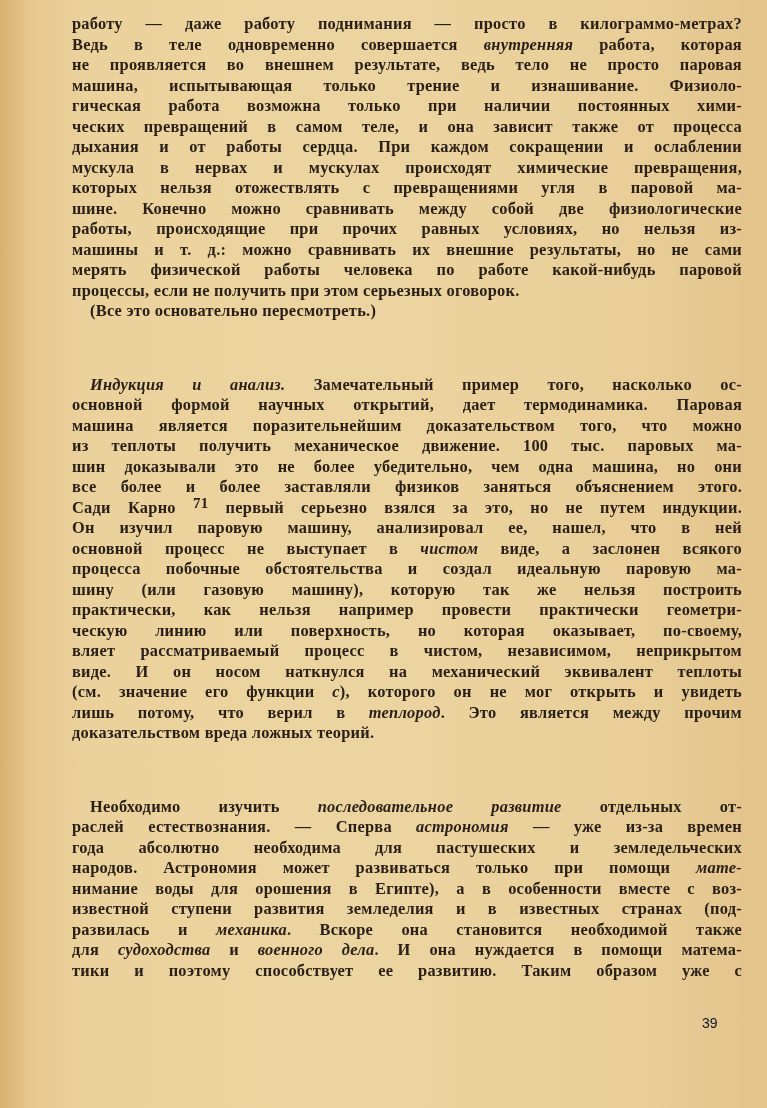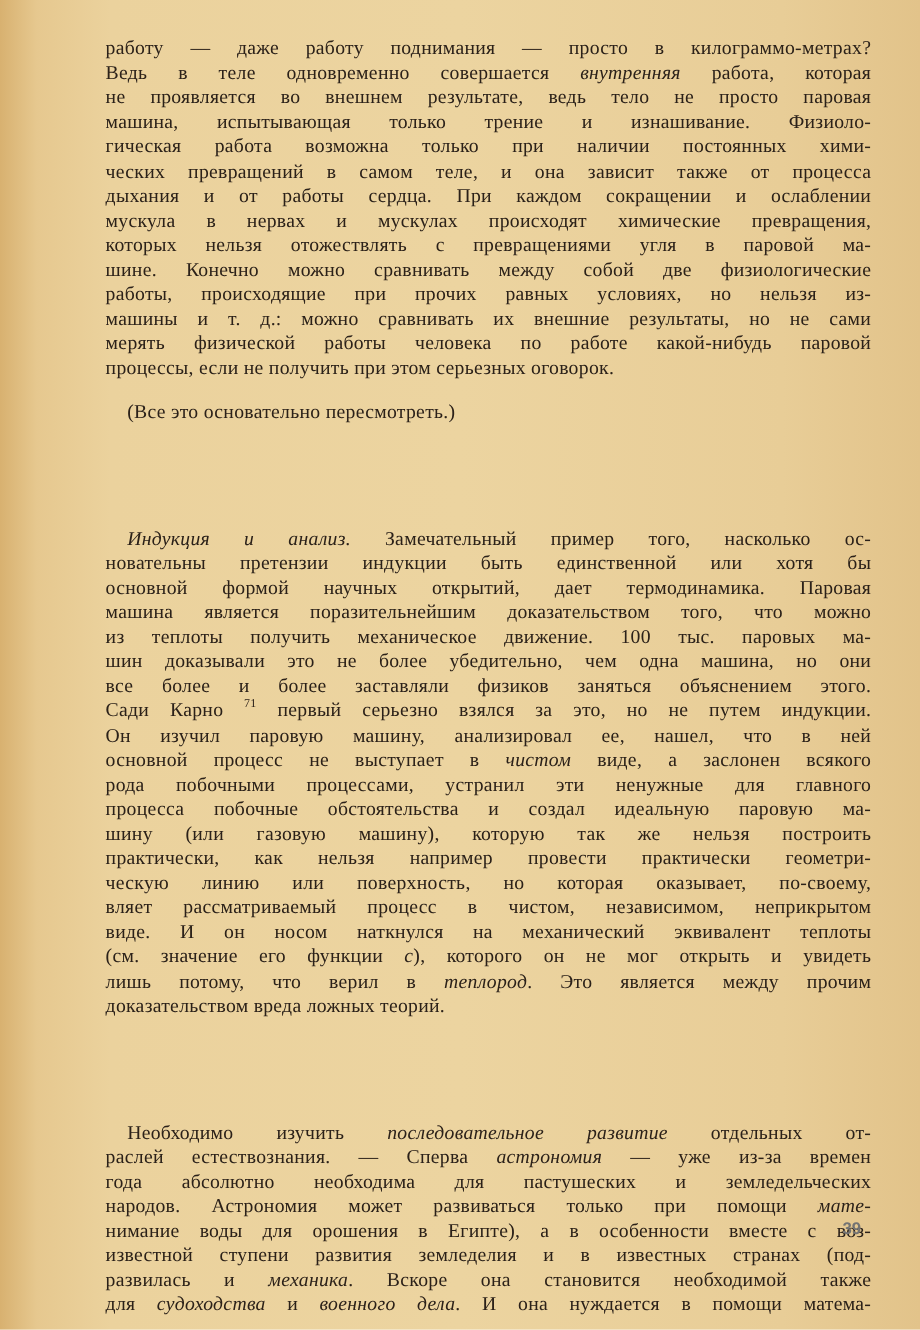--- a/index.html
+++ b/index.html
@@ -10,29 +10,29 @@
   }
   .page {
     position: absolute; left: 72px; top: 14px; width: 670px;
     font-family: "Liberation Serif", "DejaVu Serif", serif;
     font-size: 16.4px; line-height: 20.5px; color: #2b2119;
     text-align: justify; letter-spacing: 0.25px;
   }
   .line { display: block; white-space: nowrap; text-align-last: justify; height: 20.5px; }
   .line.last { text-align-last: left; }
   .line.indent { padding-left: 18px; }
-  .para { margin: 16px; }
+  .para { margin: 0; font-weight: bold; }
   .gap1 { height: 53px; }
   .gap2 { height: 53px; }
   em { font-style: italic; }
-  sup { font-size: 10px; vertical-align: top; line-height: 10px; }
+  sup { font-size: 15px; vertical-align: top; line-height: 10px; }
   .page-number {
     position: absolute; left: 702px; top: 1015px;
-    font-family: "Liberation Sans", "DejaVu Sans", sans-serif; font-weight: bold;
-    font-size: 14px; color: #737373;
+    font-family: "Liberation Sans", "DejaVu Sans", sans-serif; font-weight: normal;
+    font-size: 14px; color: #0f172a;
   }
 </style>
 </head>
 <body>
 
 <div class="page">
   <div class="para" id="p1">
       <span class="line">работу — даже работу поднимания — просто в килограммо-метрах?</span>
       <span class="line">Ведь в теле одновременно совершается <em>внутренняя</em> работа, которая</span>
       <span class="line">не проявляется во внешнем результате, ведь тело не просто паровая</span>
@@ -47,46 +47,45 @@
       <span class="line">машины и т. д.: можно сравнивать их внешние результаты, но не сами</span>
       <span class="line">мерять физической работы человека по работе какой-нибудь паровой</span>
       <span class="line last">процессы, если не получить при этом серьезных оговорок.</span>
     </div>
   <div class="para" id="p1-note">
       <span class="line last indent">(Все это основательно пересмотреть.)</span>
     </div>
   <div class="gap1"></div>
   <div class="para" id="p2">
       <span class="line indent"><em>Индукция и анализ.</em> Замечательный пример того, насколько ос-</span>
-      <span class="line">новательны претензии индукции быть единственной или хотя бы</span>
       <span class="line">основной формой научных открытий, дает термодинамика. Паровая</span>
       <span class="line">машина является поразительнейшим доказательством того, что можно</span>
       <span class="line">из теплоты получить механическое движение. 100 тыс. паровых ма-</span>
       <span class="line">шин доказывали это не более убедительно, чем одна машина, но они</span>
       <span class="line">все более и более заставляли физиков заняться объяснением этого.</span>
       <span class="line">Сади Карно <sup>71</sup> первый серьезно взялся за это, но не путем индукции.</span>
       <span class="line">Он изучил паровую машину, анализировал ее, нашел, что в ней</span>
       <span class="line">основной процесс не выступает в <em>чистом</em> виде, а заслонен всякого</span>
-      <span class="line">рода побочными процессами, устранил эти ненужные для главного</span>
       <span class="line">процесса побочные обстоятельства и создал идеальную паровую ма-</span>
       <span class="line">шину (или газовую машину), которую так же нельзя построить</span>
       <span class="line">практически, как нельзя например провести практически геометри-</span>
       <span class="line">ческую линию или поверхность, но которая оказывает, по-своему,</span>
       <span class="line">вляет рассматриваемый процесс в чистом, независимом, неприкрытом</span>
       <span class="line">виде. И он носом наткнулся на механический эквивалент теплоты</span>
       <span class="line">(см. значение его функции <em>с</em>), которого он не мог открыть и увидеть</span>
       <span class="line">лишь потому, что верил в <em>теплород</em>. Это является между прочим</span>
       <span class="line last">доказательством вреда ложных теорий.</span>
     </div>
   <div class="gap2"></div>
   <div class="para" id="p3">
       <span class="line indent">Необходимо изучить <em>последовательное развитие</em> отдельных от-</span>
       <span class="line">раслей естествознания. — Сперва <em>астрономия</em> — уже из-за времен</span>
       <span class="line">года абсолютно необходима для пастушеских и земледельческих</span>
       <span class="line">народов. Астрономия может развиваться только при помощи <em>мате-</em></span>
       <span class="line">нимание воды для орошения в Египте), а в особенности вместе с воз-</span>
       <span class="line">известной ступени развития земледелия и в известных странах (под-</span>
       <span class="line">развилась и <em>механика</em>. Вскоре она становится необходимой также</span>
       <span class="line">для <em>судоходства</em> и <em>военного дела</em>. И она нуждается в помощи матема-</span>
+      <span class="line">тики и поэтому способствует ее развитию. Таким образом уже с</span>
     </div>
 </div>
 
 <div class="page-number">39</div>
 
 </body></html>

